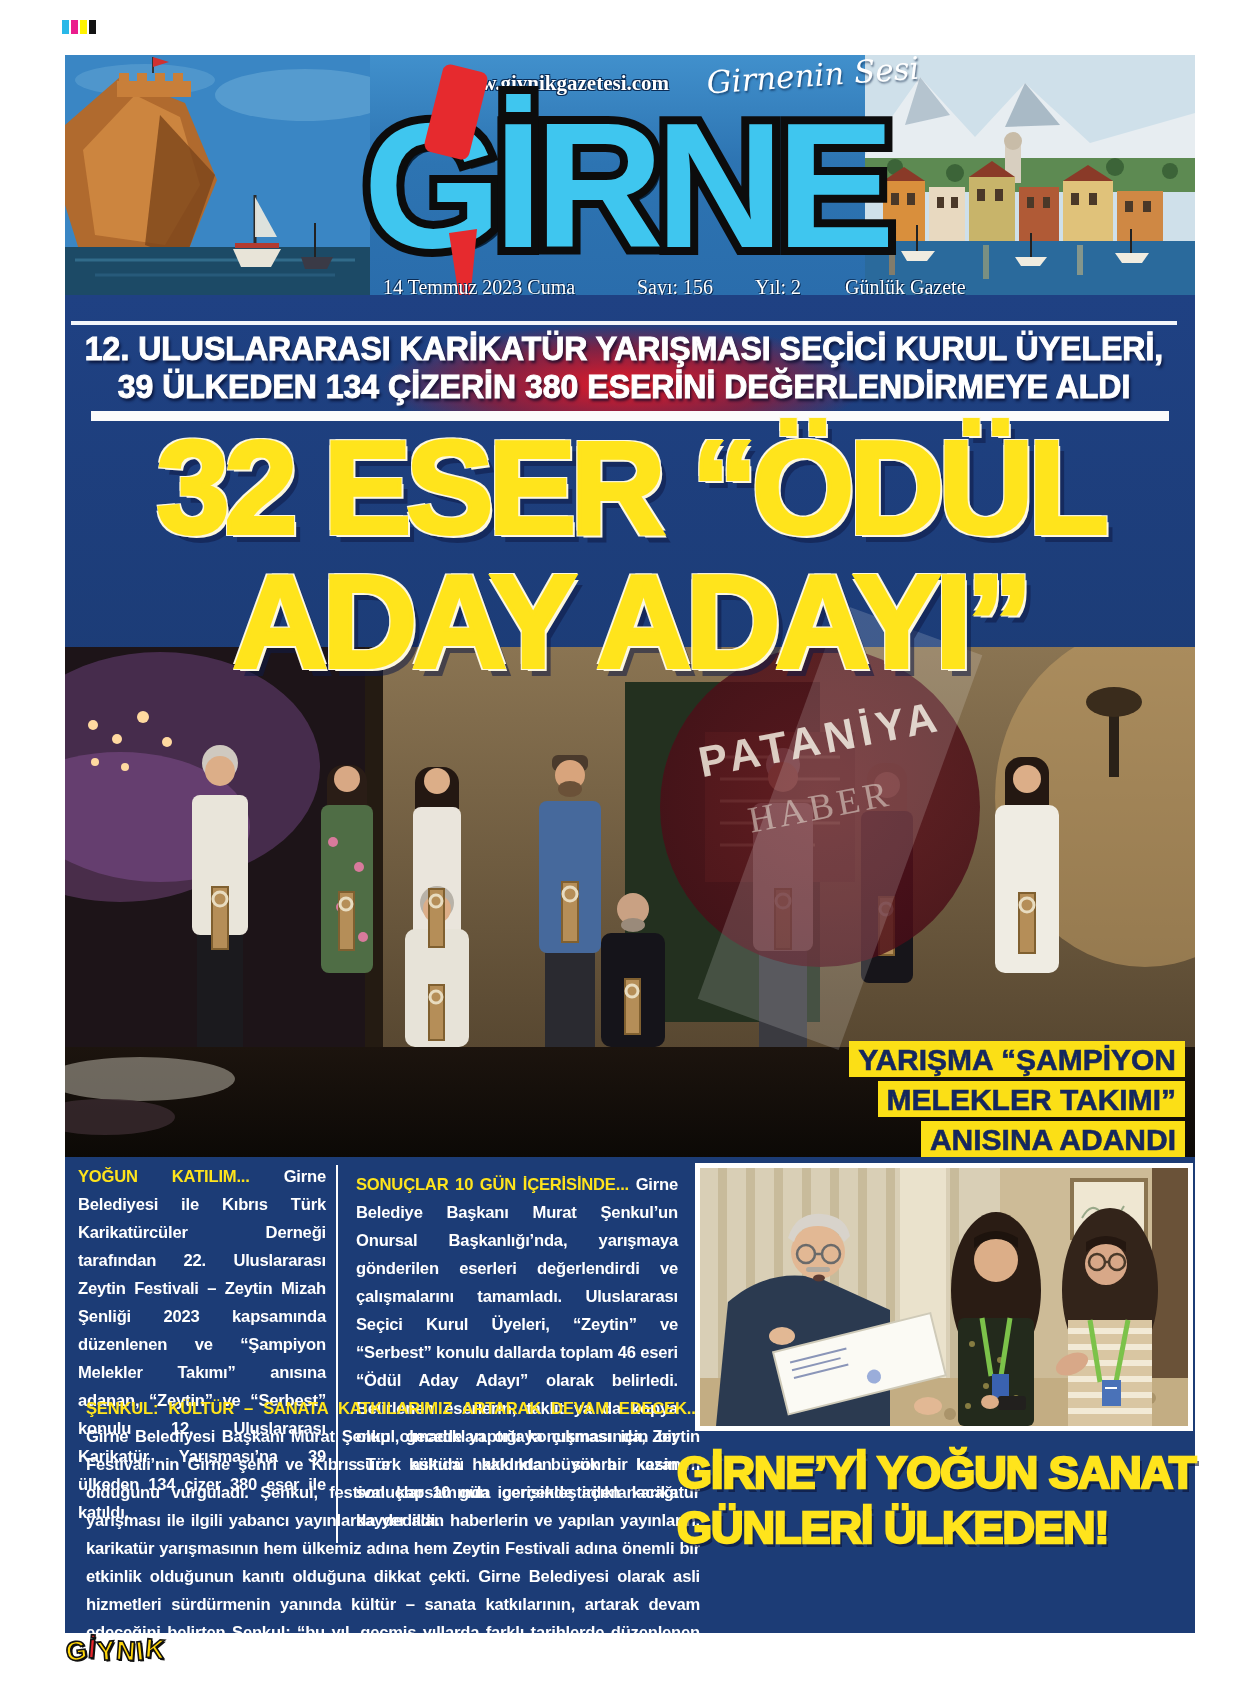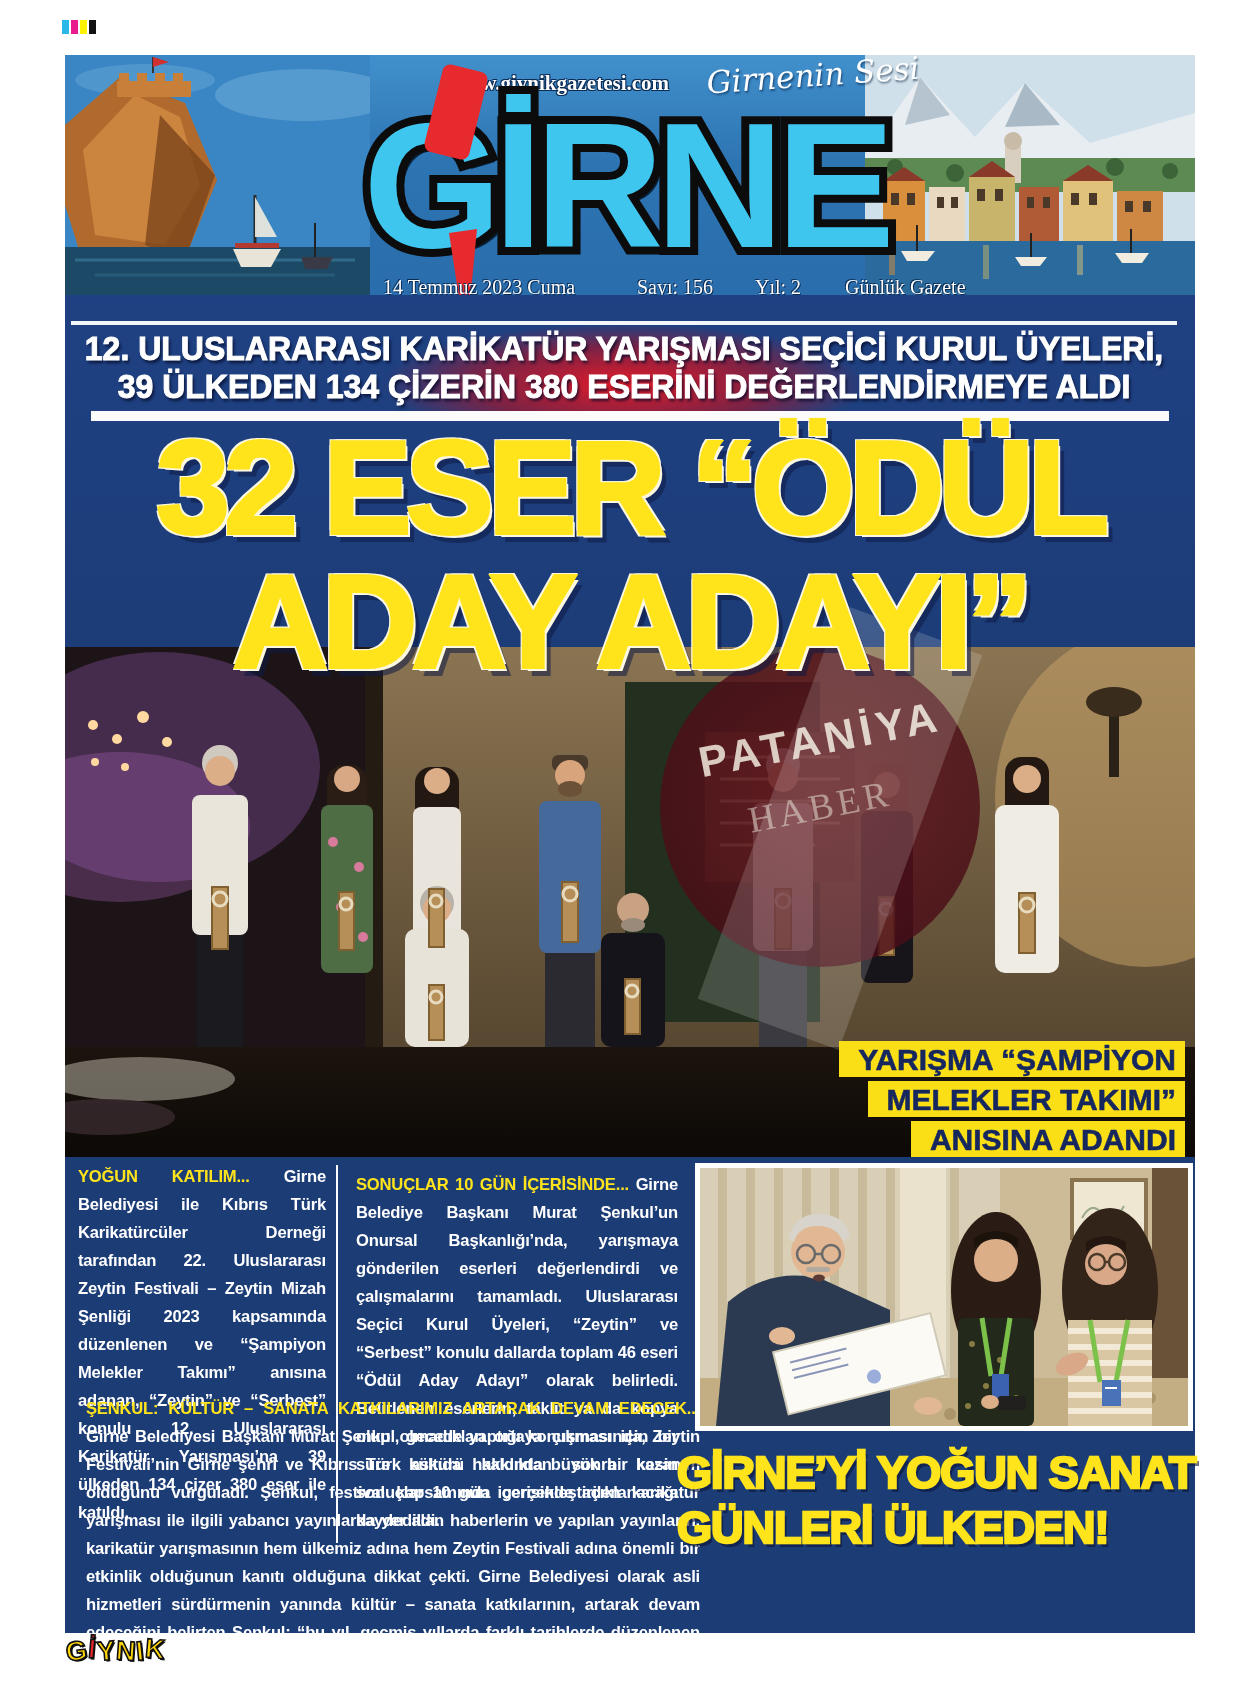--- a/index.html
+++ b/index.html
@@ -50,21 +50,21 @@
         background:radial-gradient(circle at 50% 45%,rgba(99,20,30,.82),rgba(64,10,20,.82));z-index:2;}
   .wm-swath{position:absolute;left:700px;top:-30px;width:150px;height:420px;
         background:rgba(255,255,255,.16);transform:rotate(20deg);z-index:3;}
   .wm-l1{position:absolute;top:68px;width:100%;text-align:center;transform:rotate(-11deg);
         font-size:43px;font-weight:bold;letter-spacing:5px;color:rgba(233,223,211,.9);}
   .wm-l2{position:absolute;top:138px;width:100%;text-align:center;transform:rotate(-11deg);
         font-family:"Liberation Serif",serif;font-size:37px;letter-spacing:4px;color:rgba(226,216,204,.55);}
   .photo-caption{position:absolute;right:10px;top:394px;text-align:right;z-index:6;}
   .cap-line{display:block;margin-bottom:4px;}
   .cap-line b{display:inline-block;background:#fbdf16;color:#15275e;font-size:30px;line-height:33px;
-        font-weight:bold;-webkit-text-stroke:.6px #15275e;padding:2px 9px 1px 19px;white-space:nowrap;}
+        font-weight:bold;-webkit-text-stroke:.6px #15275e;padding:2px 9px 1px 9px;white-space:nowrap;}
 
   
   .bodytext{color:#ffffff;font-weight:bold;font-size:16.6px;line-height:28px;text-align:justify;
         letter-spacing:-.2px;}
   .lead{color:#ffe41c;font-weight:bold;}
   .columns{position:absolute;top:868px;left:13px;width:608px;display:flex;}
   .col1{width:248px;}
   .col-divider{width:2px;background:#fdfdfd;margin:2px 10px 0 10px;}
   .col2{width:322px;}
   .senkul{position:absolute;top:1092px;left:13px;width:614px;}

